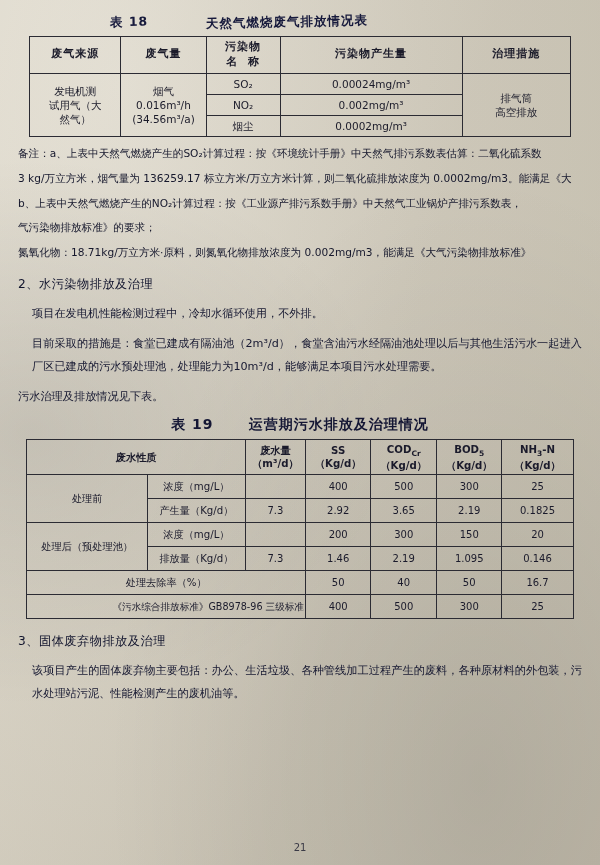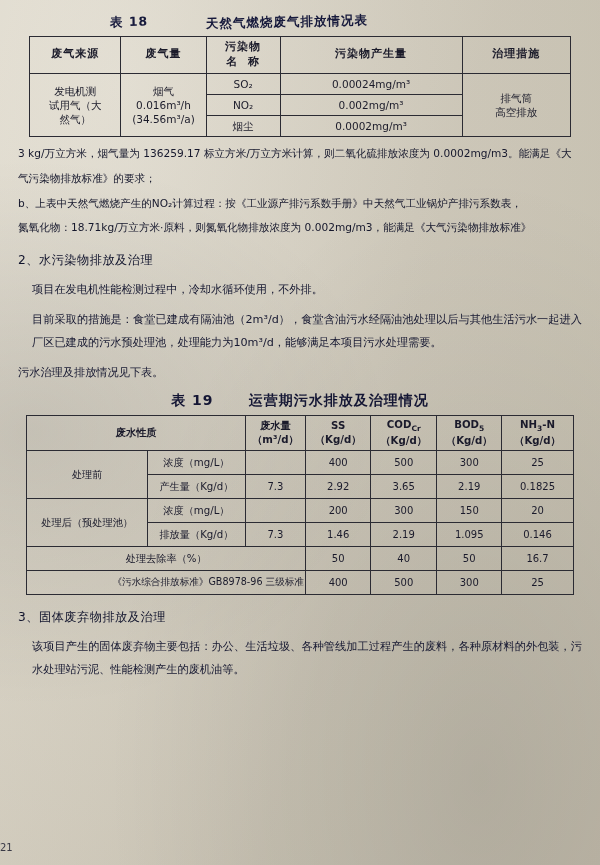--- a/index.html
+++ b/index.html
@@ -89,21 +89,21 @@
     color:#1a1a2b;
     line-height:1.3;
   }
   .t19 .hd{font-weight:bold;font-size:10.2px;height:30px;}
   .t19 .lbl{font-size:10.2px;}
   .t19 .wide{font-size:9.6px;letter-spacing:0px;text-align:right;}
   .sub{font-size:7.5px;vertical-align:sub;}
 
   .pg-num{
     position:absolute;left:0;right:0;bottom:12px;
-    text-align:left;font-size:10px;color:#3a3a46;z-index:3;
+    text-align:center;font-size:10px;color:#3a3a46;z-index:3;
   }
   .rot{
     display:inline-block;
     transform:rotate(-1.2deg);
   }
 </style>
 </head>
 <body>
 
 <div class="page">
@@ -144,23 +144,24 @@
       </tr>
       <tr>
         <td>烟尘</td>
         <td>0.0002mg/m³</td>
       </tr>
     </tbody>
       </table>
   </div>
 
   <div class="blk">
+    <p class="note">备注：a、上表中天然气燃烧产生的SO₂计算过程：按《环境统计手册》中天然气排污系数表估算：二氧化硫系数</p>
     <p class="note">3  kg/万立方米，烟气量为 136259.17 标立方米/万立方米计算，则二氧化硫排放浓度为 0.0002mg/m3。能满足《大</p>
+    <p class="note">b、上表中天然气燃烧产生的NO₂计算过程：按《工业源产排污系数手册》中天然气工业锅炉产排污系数表，</p>
     <p class="note">气污染物排放标准》的要求；</p>
-    <p class="note">b、上表中天然气燃烧产生的NO₂计算过程：按《工业源产排污系数手册》中天然气工业锅炉产排污系数表，</p>
     <p class="note">氮氧化物：18.71kg/万立方米·原料，则氮氧化物排放浓度为 0.002mg/m3，能满足《大气污染物排放标准》</p>
   </div>
 
   <div class="blk">
     <h2 class="h-sec">2、水污染物排放及治理</h2>
     <p class="para">项目在发电机性能检测过程中，冷却水循环使用，不外排。</p>
     <p class="para">目前采取的措施是：食堂已建成有隔油池（2m³/d），食堂含油污水经隔油池处理以后与其他生活污水一起进入厂区已建成的污水预处理池，处理能力为10m³/d，能够满足本项目污水处理需要。</p>
     <p class="para noind">污水治理及排放情况见下表。</p>
   </div>
 

